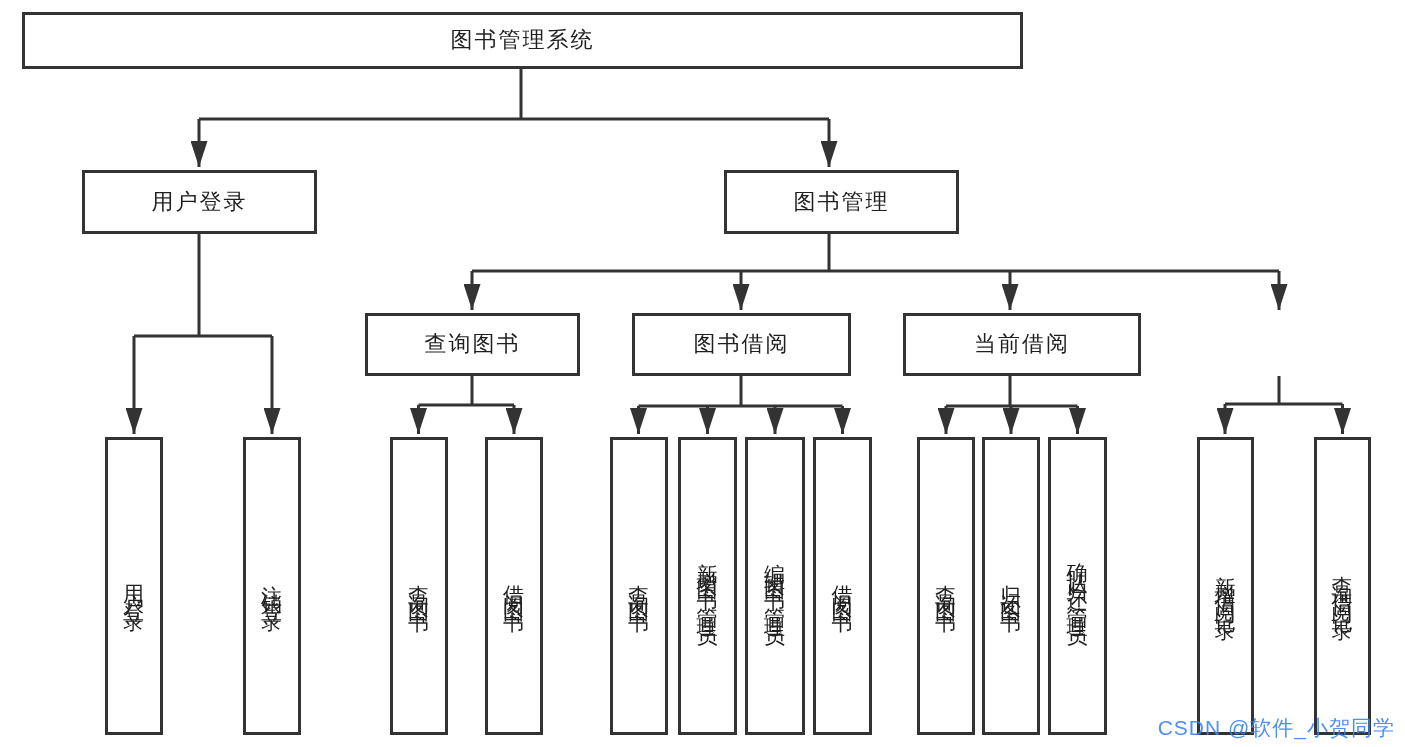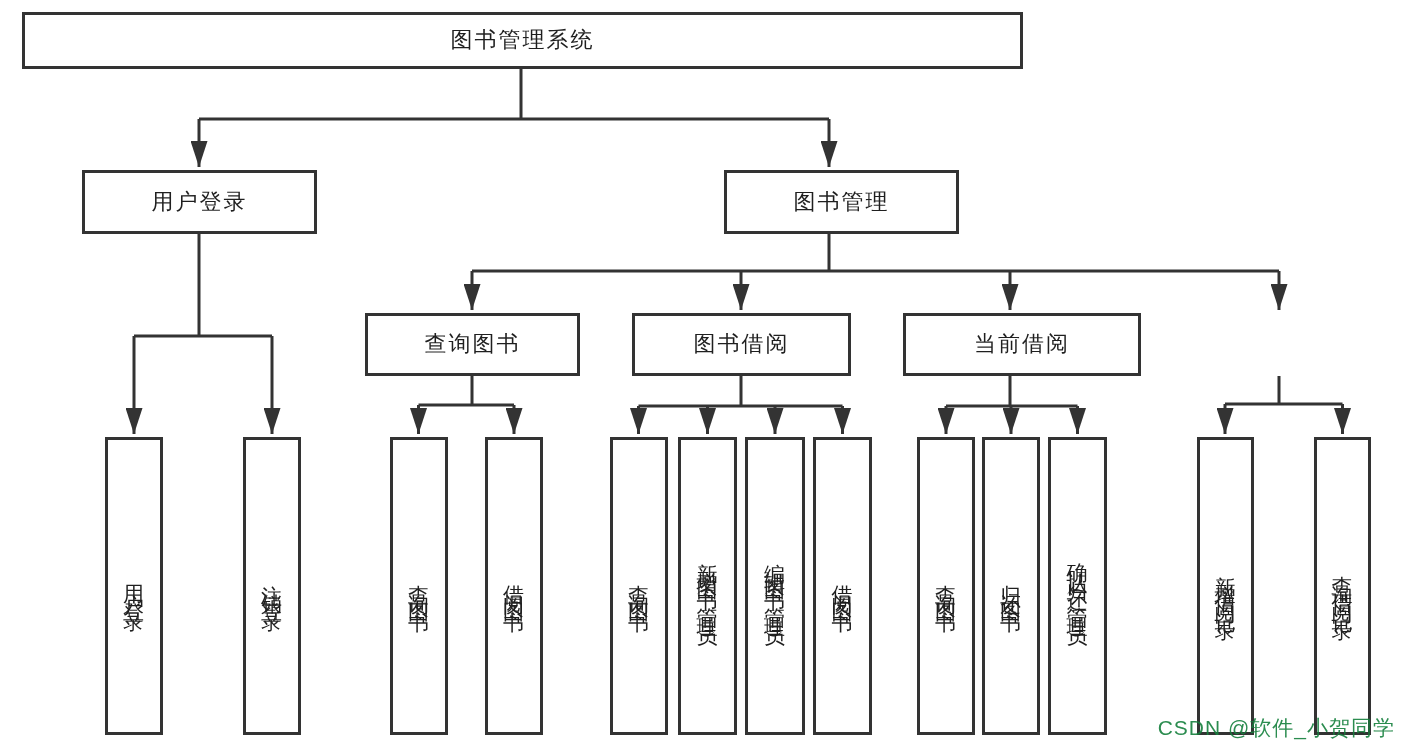--- a/index.html
+++ b/index.html
@@ -53,21 +53,21 @@
     font-size: 21px;
     letter-spacing: 9px;
     line-height: 1;
     white-space: nowrap;
   }
   .watermark {
     position: absolute;
     right: 10px;
     bottom: 5px;
     font-size: 21px;
-    color: #15803d;
+    color: #3b82f6;
     letter-spacing: 1px;
     opacity: 0.9;
     white-space: nowrap;
   }
 </style>
 </head>
 <body>
 
 <div class="stage">
 

